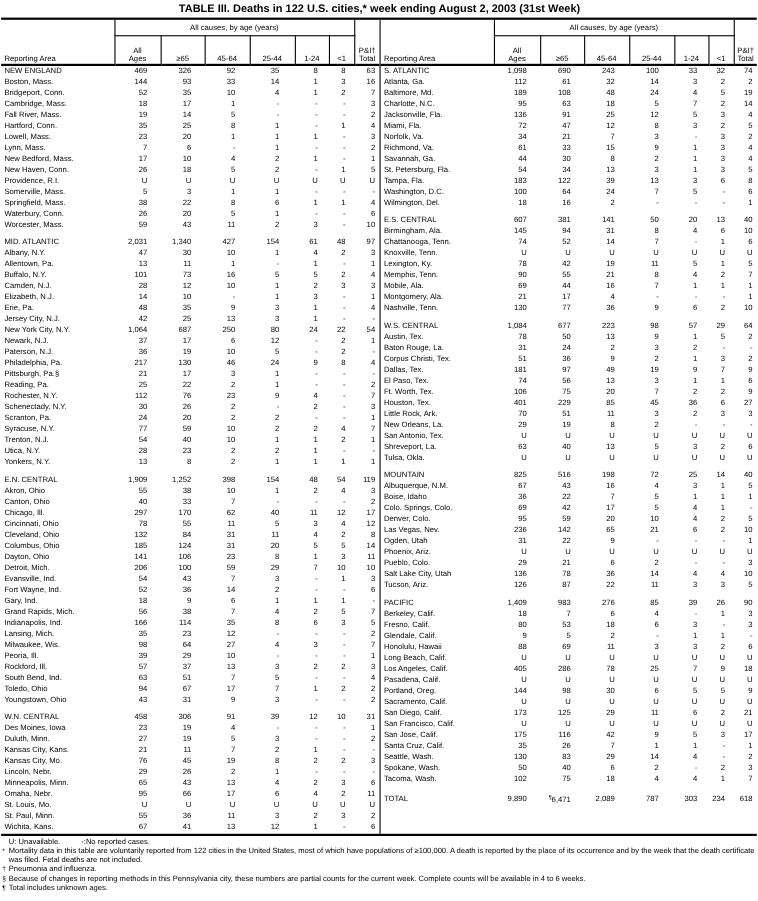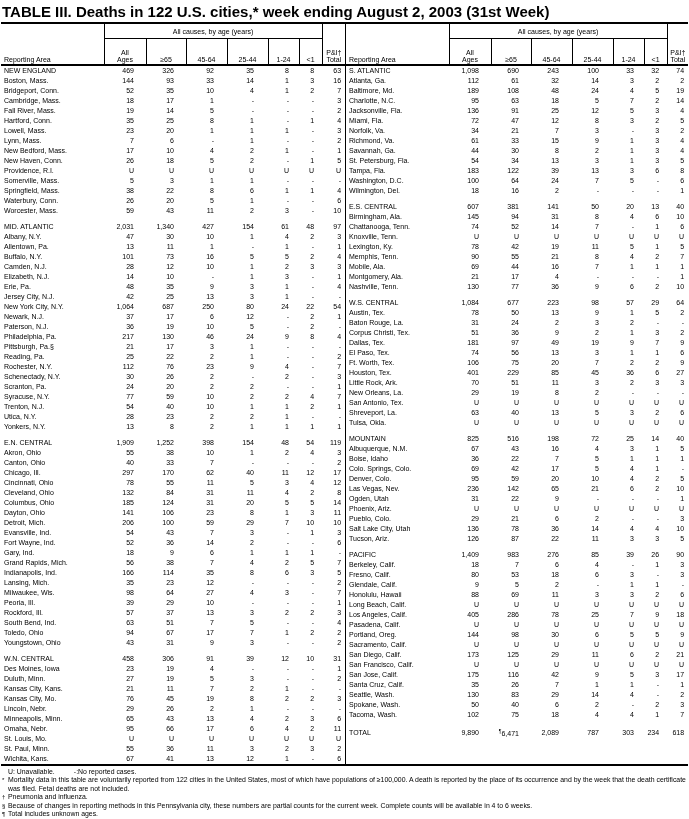--- a/index.html
+++ b/index.html
@@ -1,18 +1,18 @@
 <!DOCTYPE html>
 <html><head>
 <meta charset="utf-8">
 <style>
   html,body { margin:0; padding:0; background:#fff; }
   body { width:689px; height:819px; color:#000; font-family:"Liberation Sans", sans-serif; overflow:hidden; }
   .page { width:687px; padding:0 1px; }
-  .title { font-size:15px; font-weight:bold; padding:3px 0 2px 1px; white-space:nowrap; }
+  .title { font-size:10px; font-weight:bold; padding:3px 0 2px 1px; white-space:nowrap;text-align:center; }
   .tables { display:flex; border-top:2px solid #000; border-bottom:2px solid #000; align-items:stretch; }
   .half { width:344px; }
   .half.right { width:342px; border-left:1px solid #000; }
   table { border-collapse:collapse; width:100%; table-layout:fixed; }
   thead td, thead th { font-size:7px; font-weight:normal; padding:0; vertical-align:bottom; }
   tr.span-row td { height:14px; text-align:center; vertical-align:middle; }
   td.age-span { border-left:1px solid #000; border-right:1px solid #000; border-bottom:1px solid #000; }
   tr.cols-row th { height:24px; border-bottom:2px solid #000; text-align:center; white-space:pre-line; padding-bottom:1px; }
   tr.cols-row th.ra { text-align:left; padding-left:3px; }
   tr.cols-row th.v { border-left:1px solid #000; }

